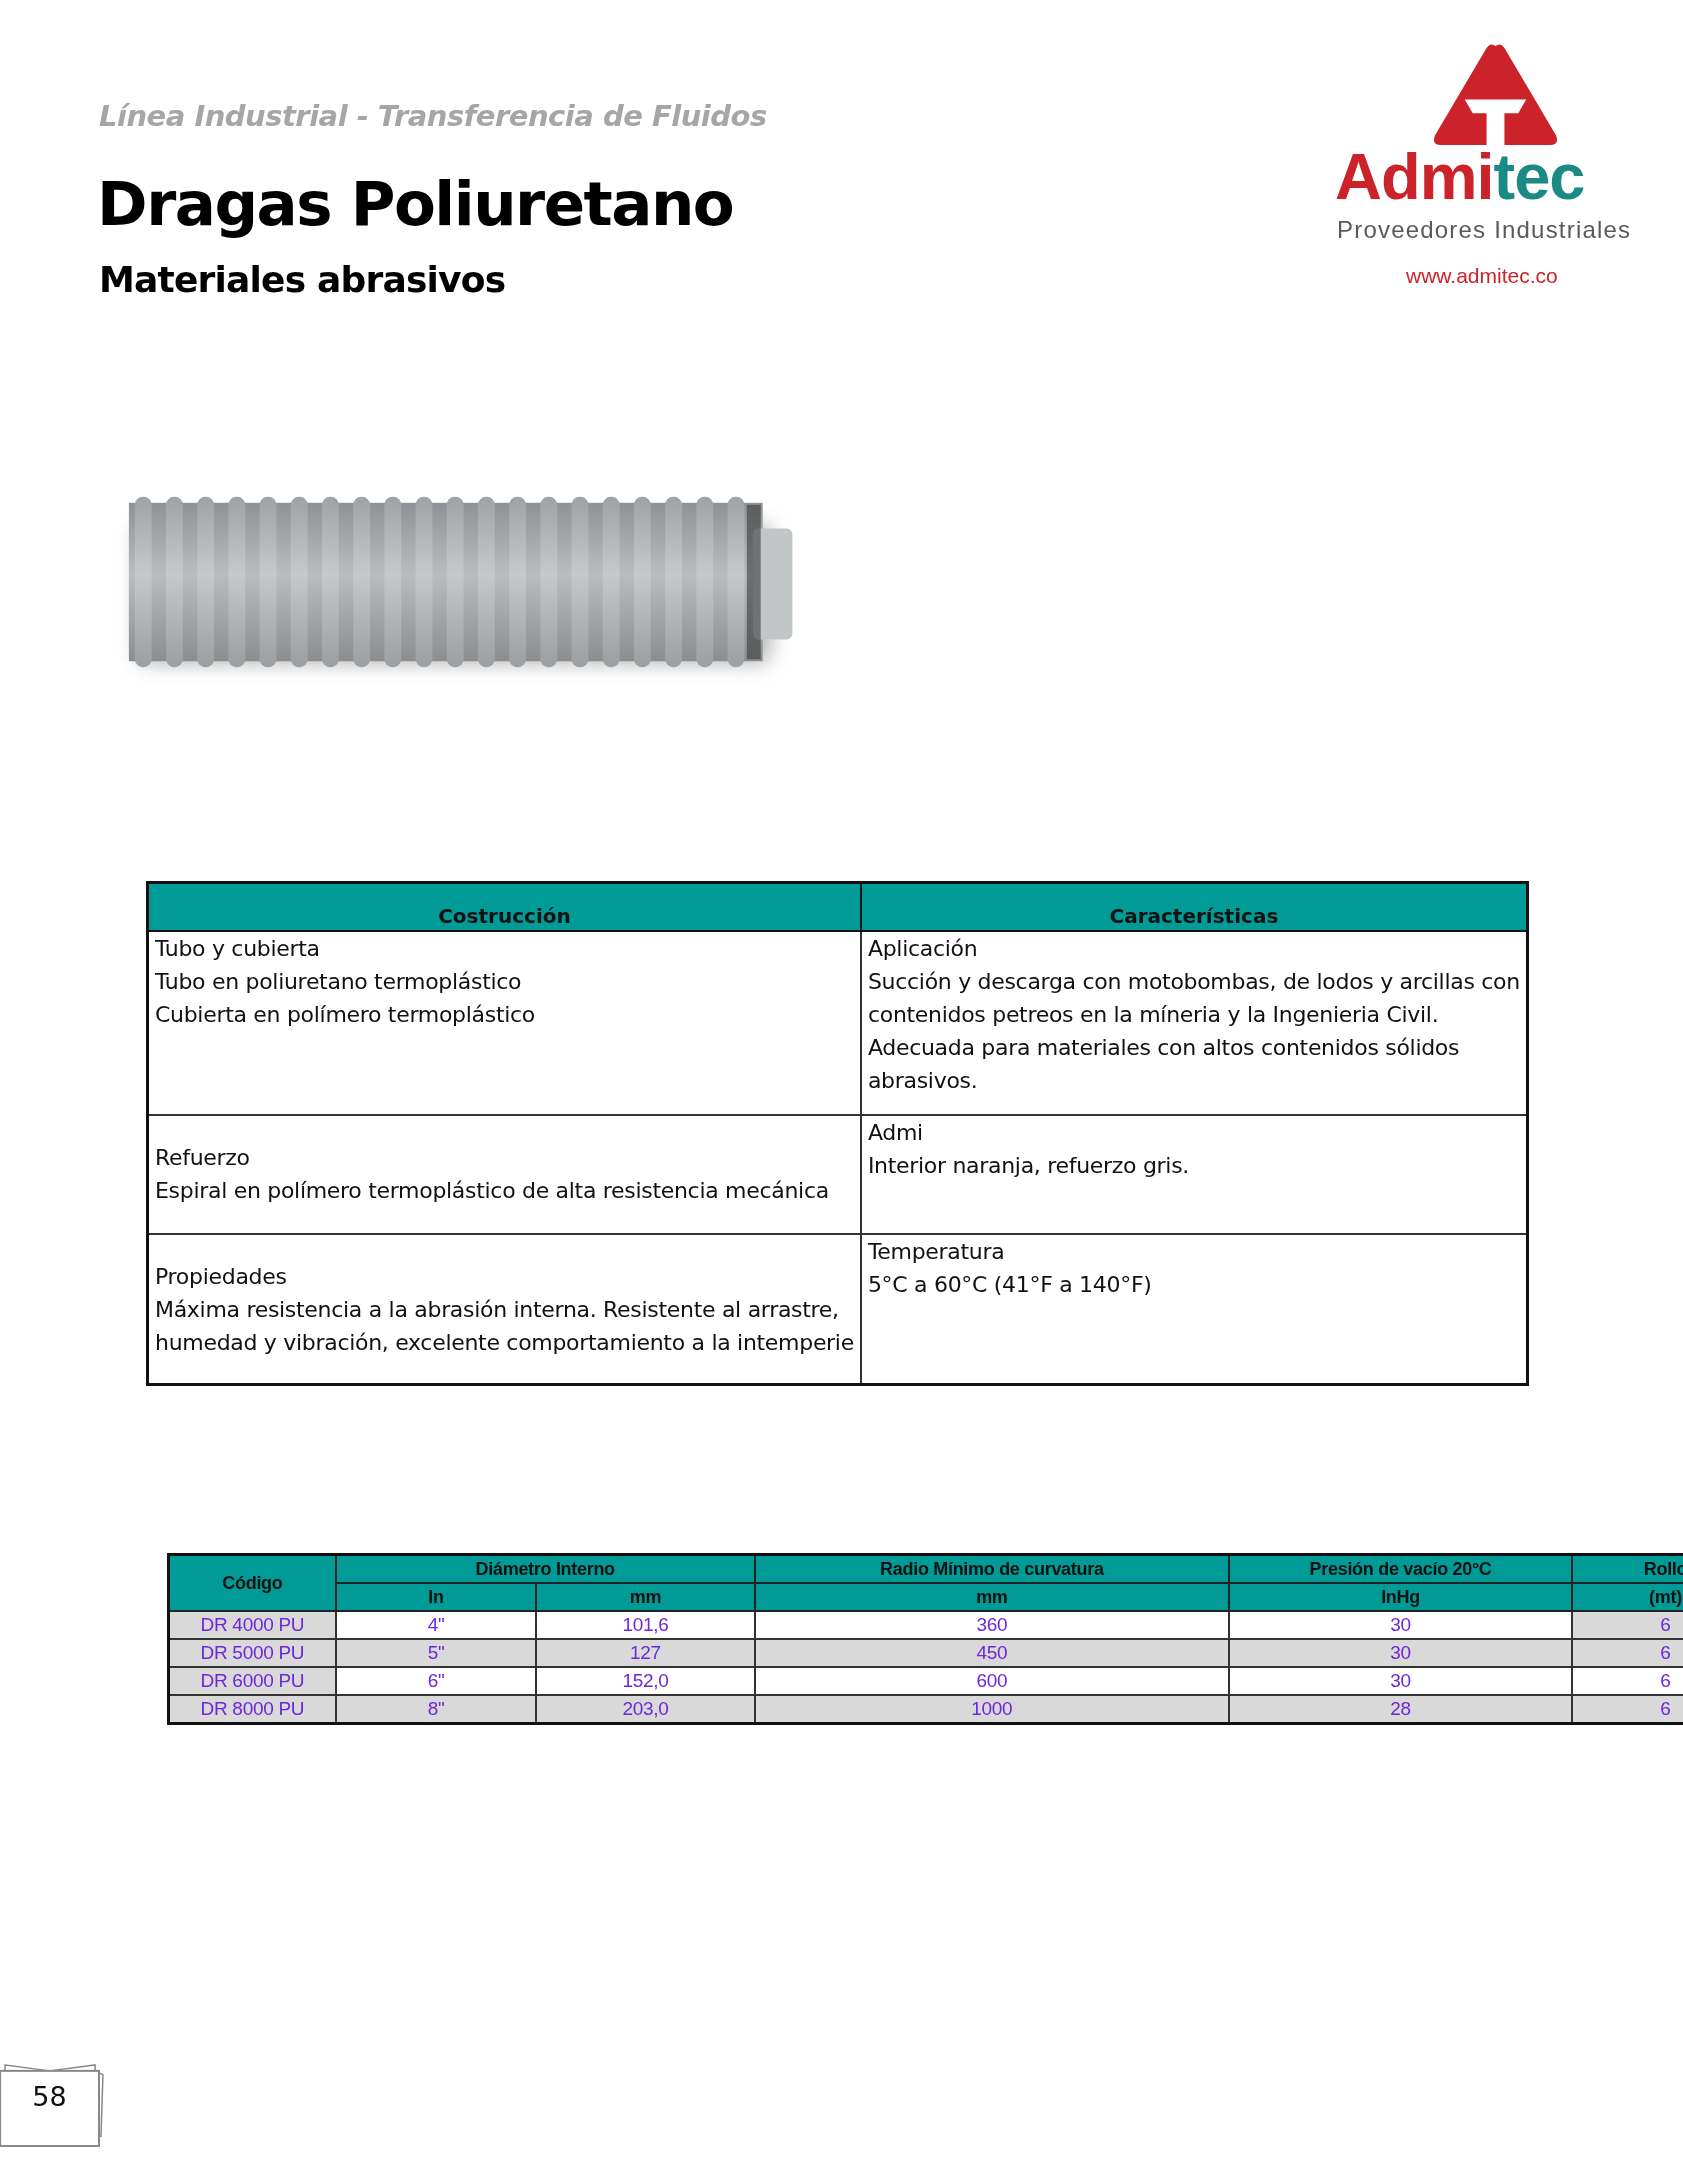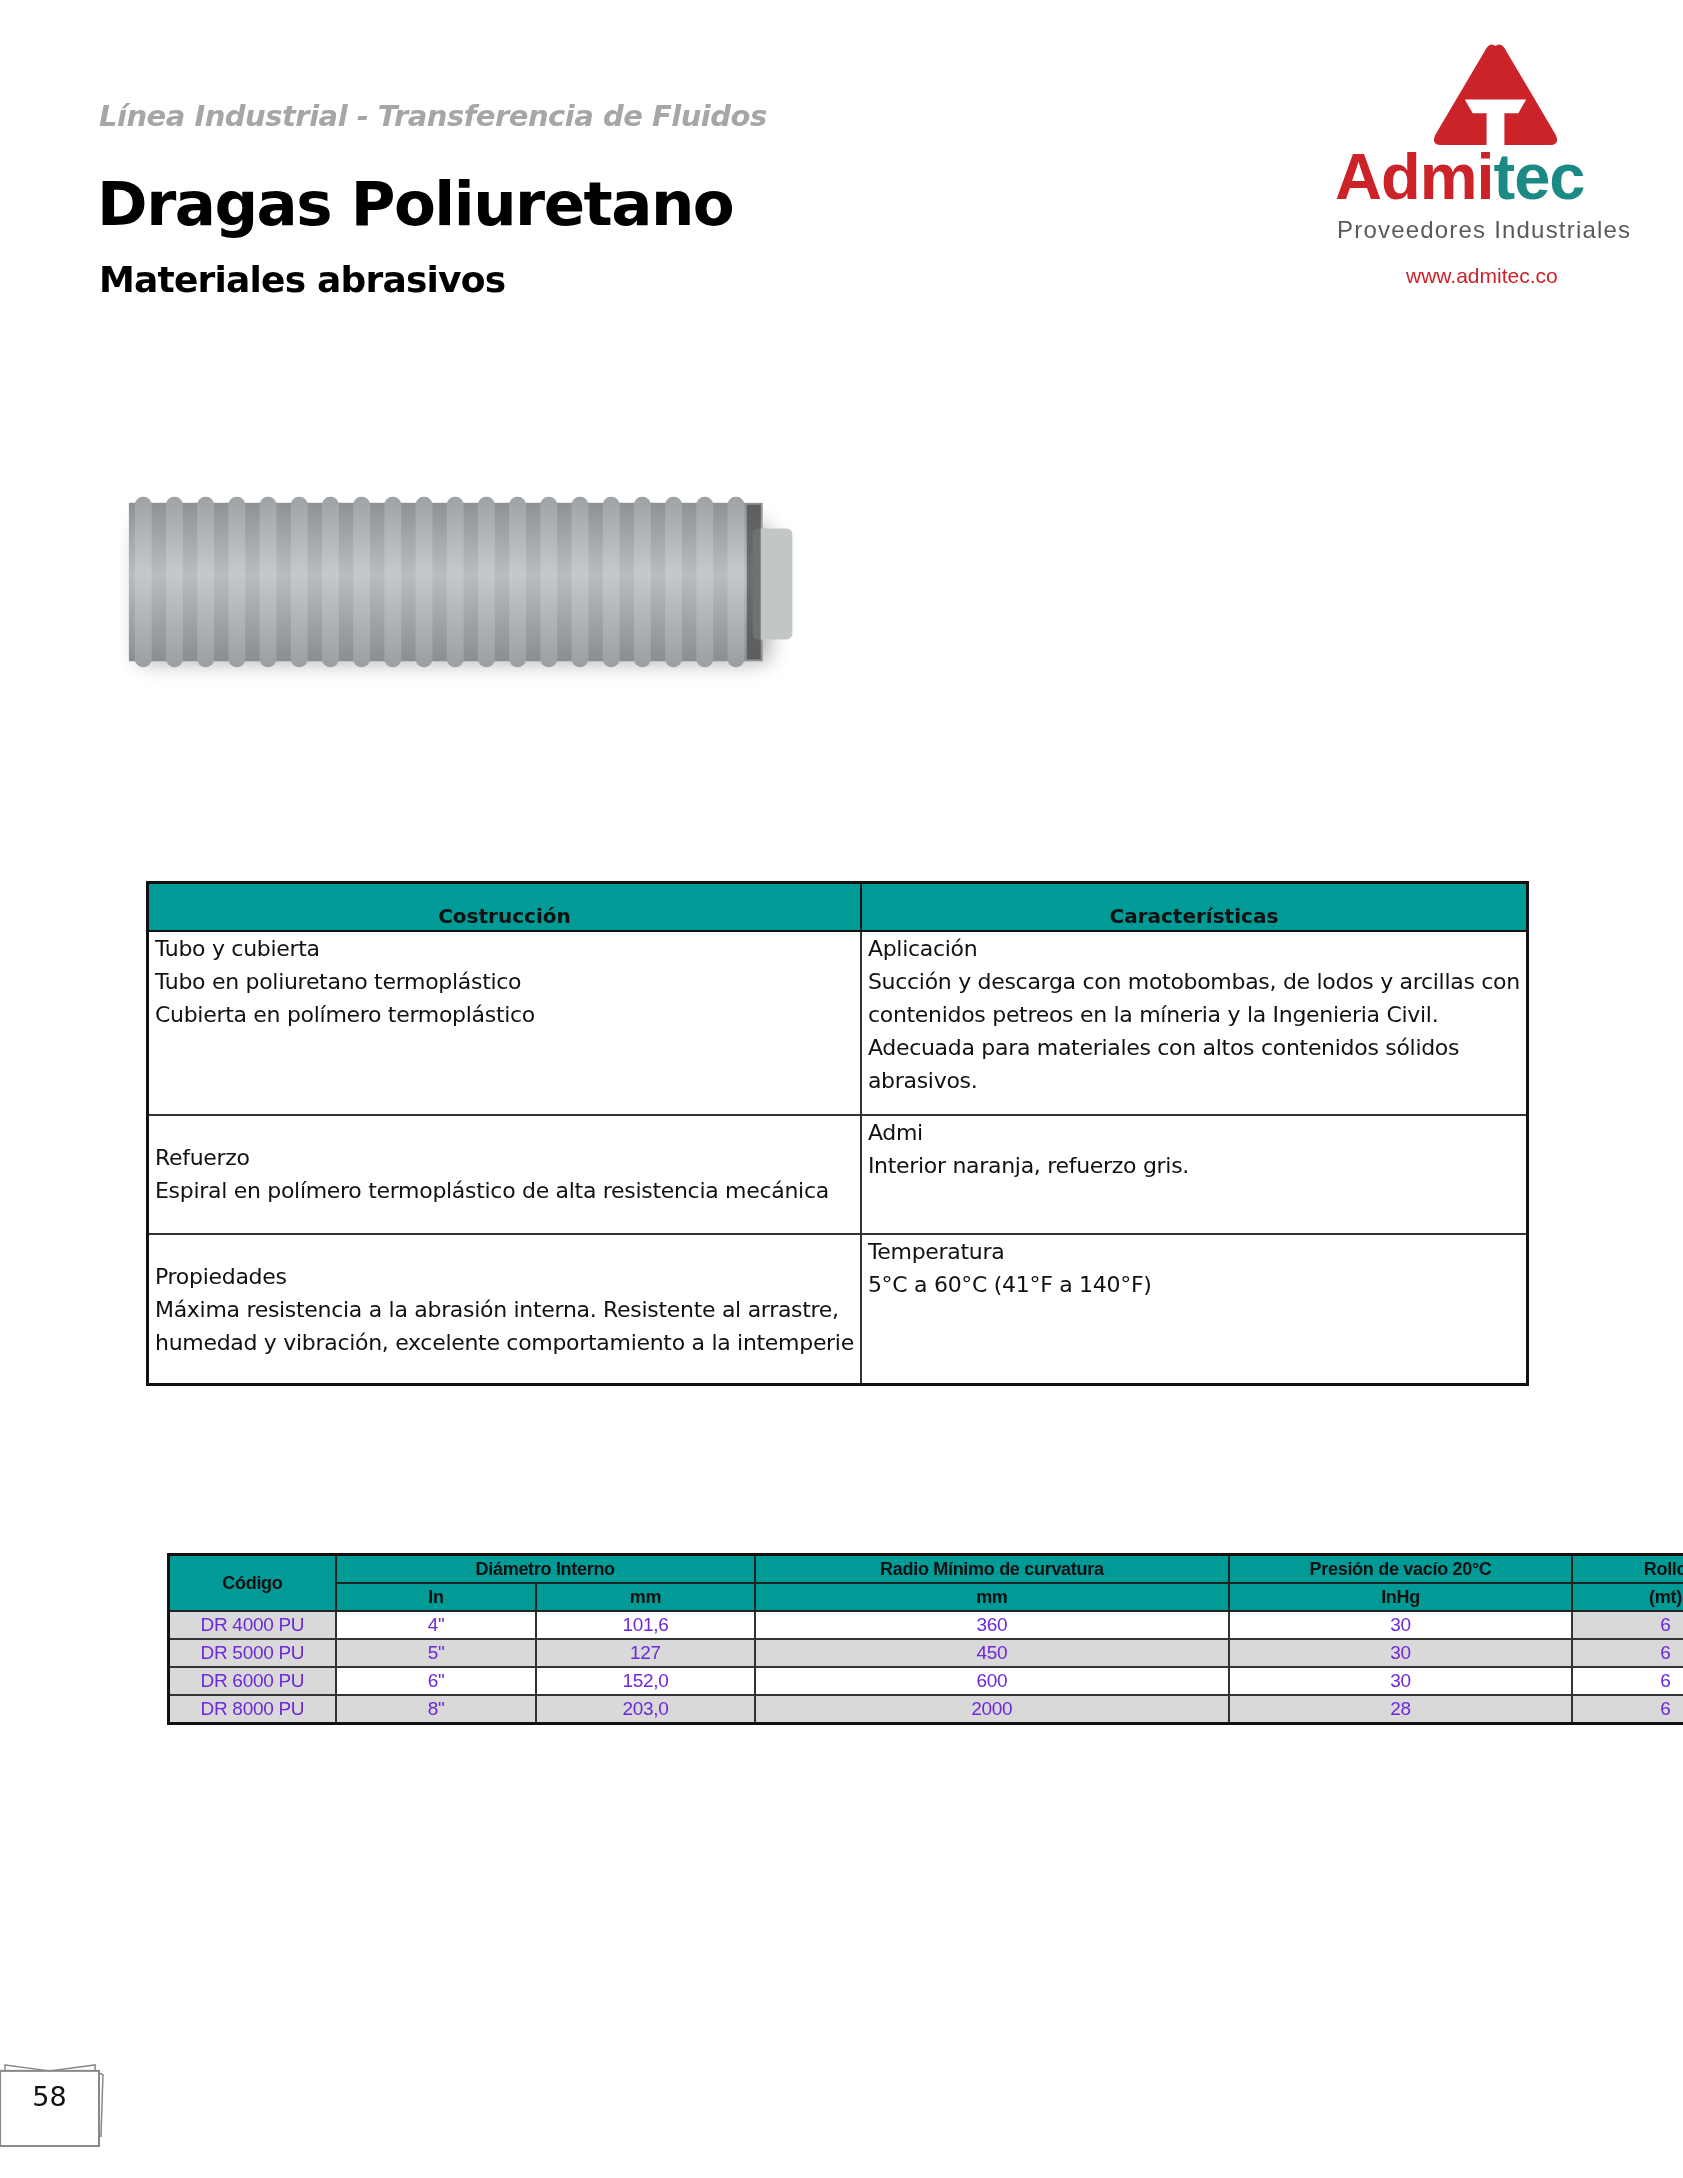--- a/index.html
+++ b/index.html
@@ -217,21 +217,21 @@
         <td>6"</td>
         <td>152,0</td>
         <td>600</td>
         <td>30</td>
         <td class="roll roll-w">6</td>
       </tr>
       <tr class="alt">
         <td class="code">DR 8000 PU</td>
         <td>8"</td>
         <td>203,0</td>
-        <td>2000</td>
+        <td>1000</td>
         <td>28</td>
         <td class="roll">6</td>
       </tr>
     </tbody>
 </table>
 
 <div class="pageno">
   <svg width="109" height="89" viewBox="0 0 110 90">
     <path d="M5 6 L50 12 L96 6 L98 86 L50 82 L4 88 Z" fill="#fff" stroke="#888" stroke-width="1.5"></path>
     <path d="M100 14 L104 16 L102 78 L98 78" fill="none" stroke="#888" stroke-width="1.5"></path>

